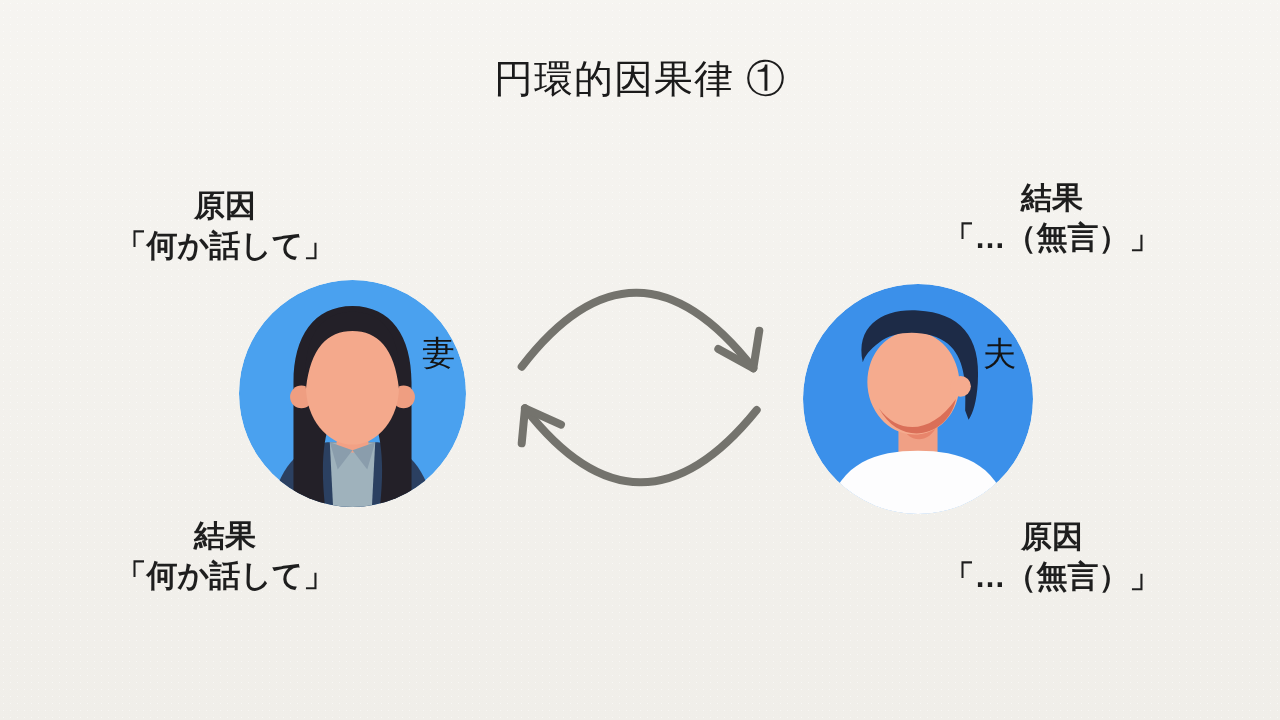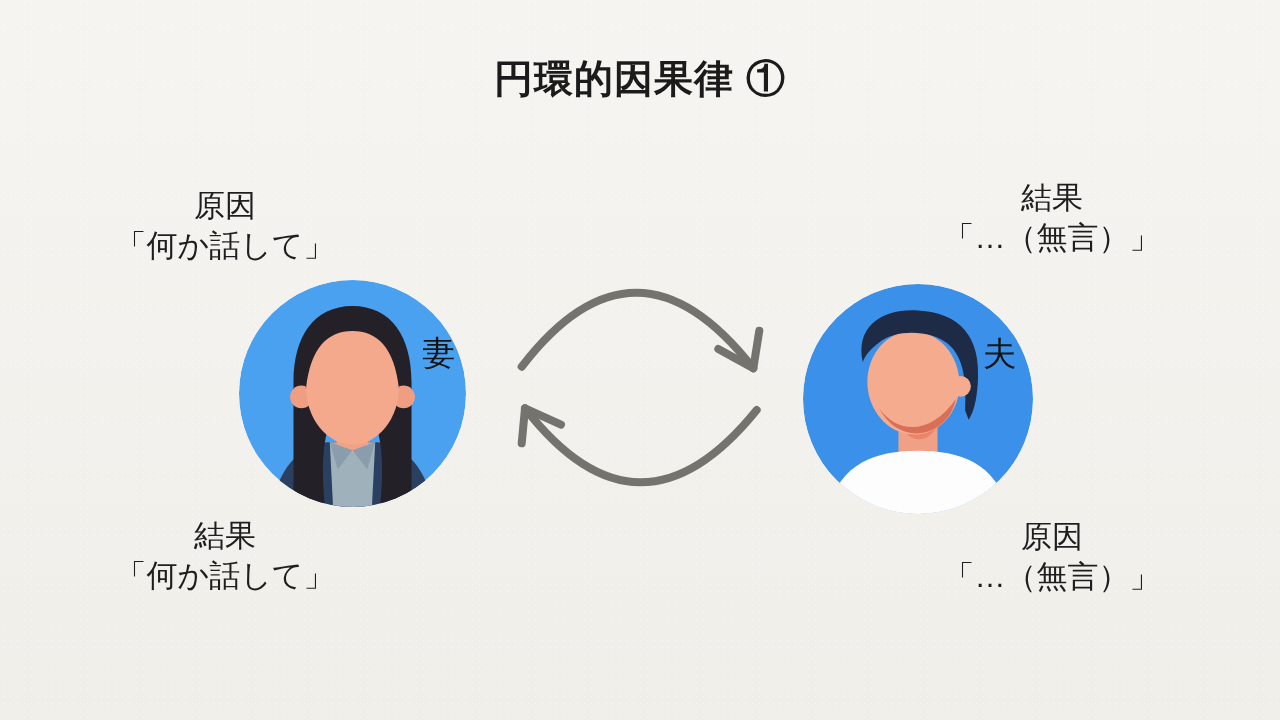--- a/index.html
+++ b/index.html
@@ -14,31 +14,31 @@
     font-family:"Liberation Sans", sans-serif;
     color:#1c1c1c;
     overflow:hidden;
   }
   .title{
     position:absolute;
     top:52px;left:0;width:1280px;
     margin:0;
     text-align:center;
     font-size:39px;
-    font-weight:700;
+    font-weight:400;
     letter-spacing:1px;
     color:#1b1b1b;
   }
   .label{
     position:absolute;
     width:280px;
     text-align:center;
     font-size:31px;
     line-height:40px;
-    font-weight:400;
+    font-weight:700;
     color:#1e1e1e;
     white-space:nowrap;
   }
   .label-wife-top{left:85px;top:186px;}
   .label-wife-bottom{left:85px;top:516px;}
   .label-husband-top{left:912px;top:178px;}
   .label-husband-bottom{left:912px;top:517px;}
   .avatar{position:absolute;margin:0;padding:0;}
   .avatar-wife{left:239px;top:280px;width:227px;height:227px;}
   .avatar-husband{left:803px;top:284px;width:230px;height:230px;}

